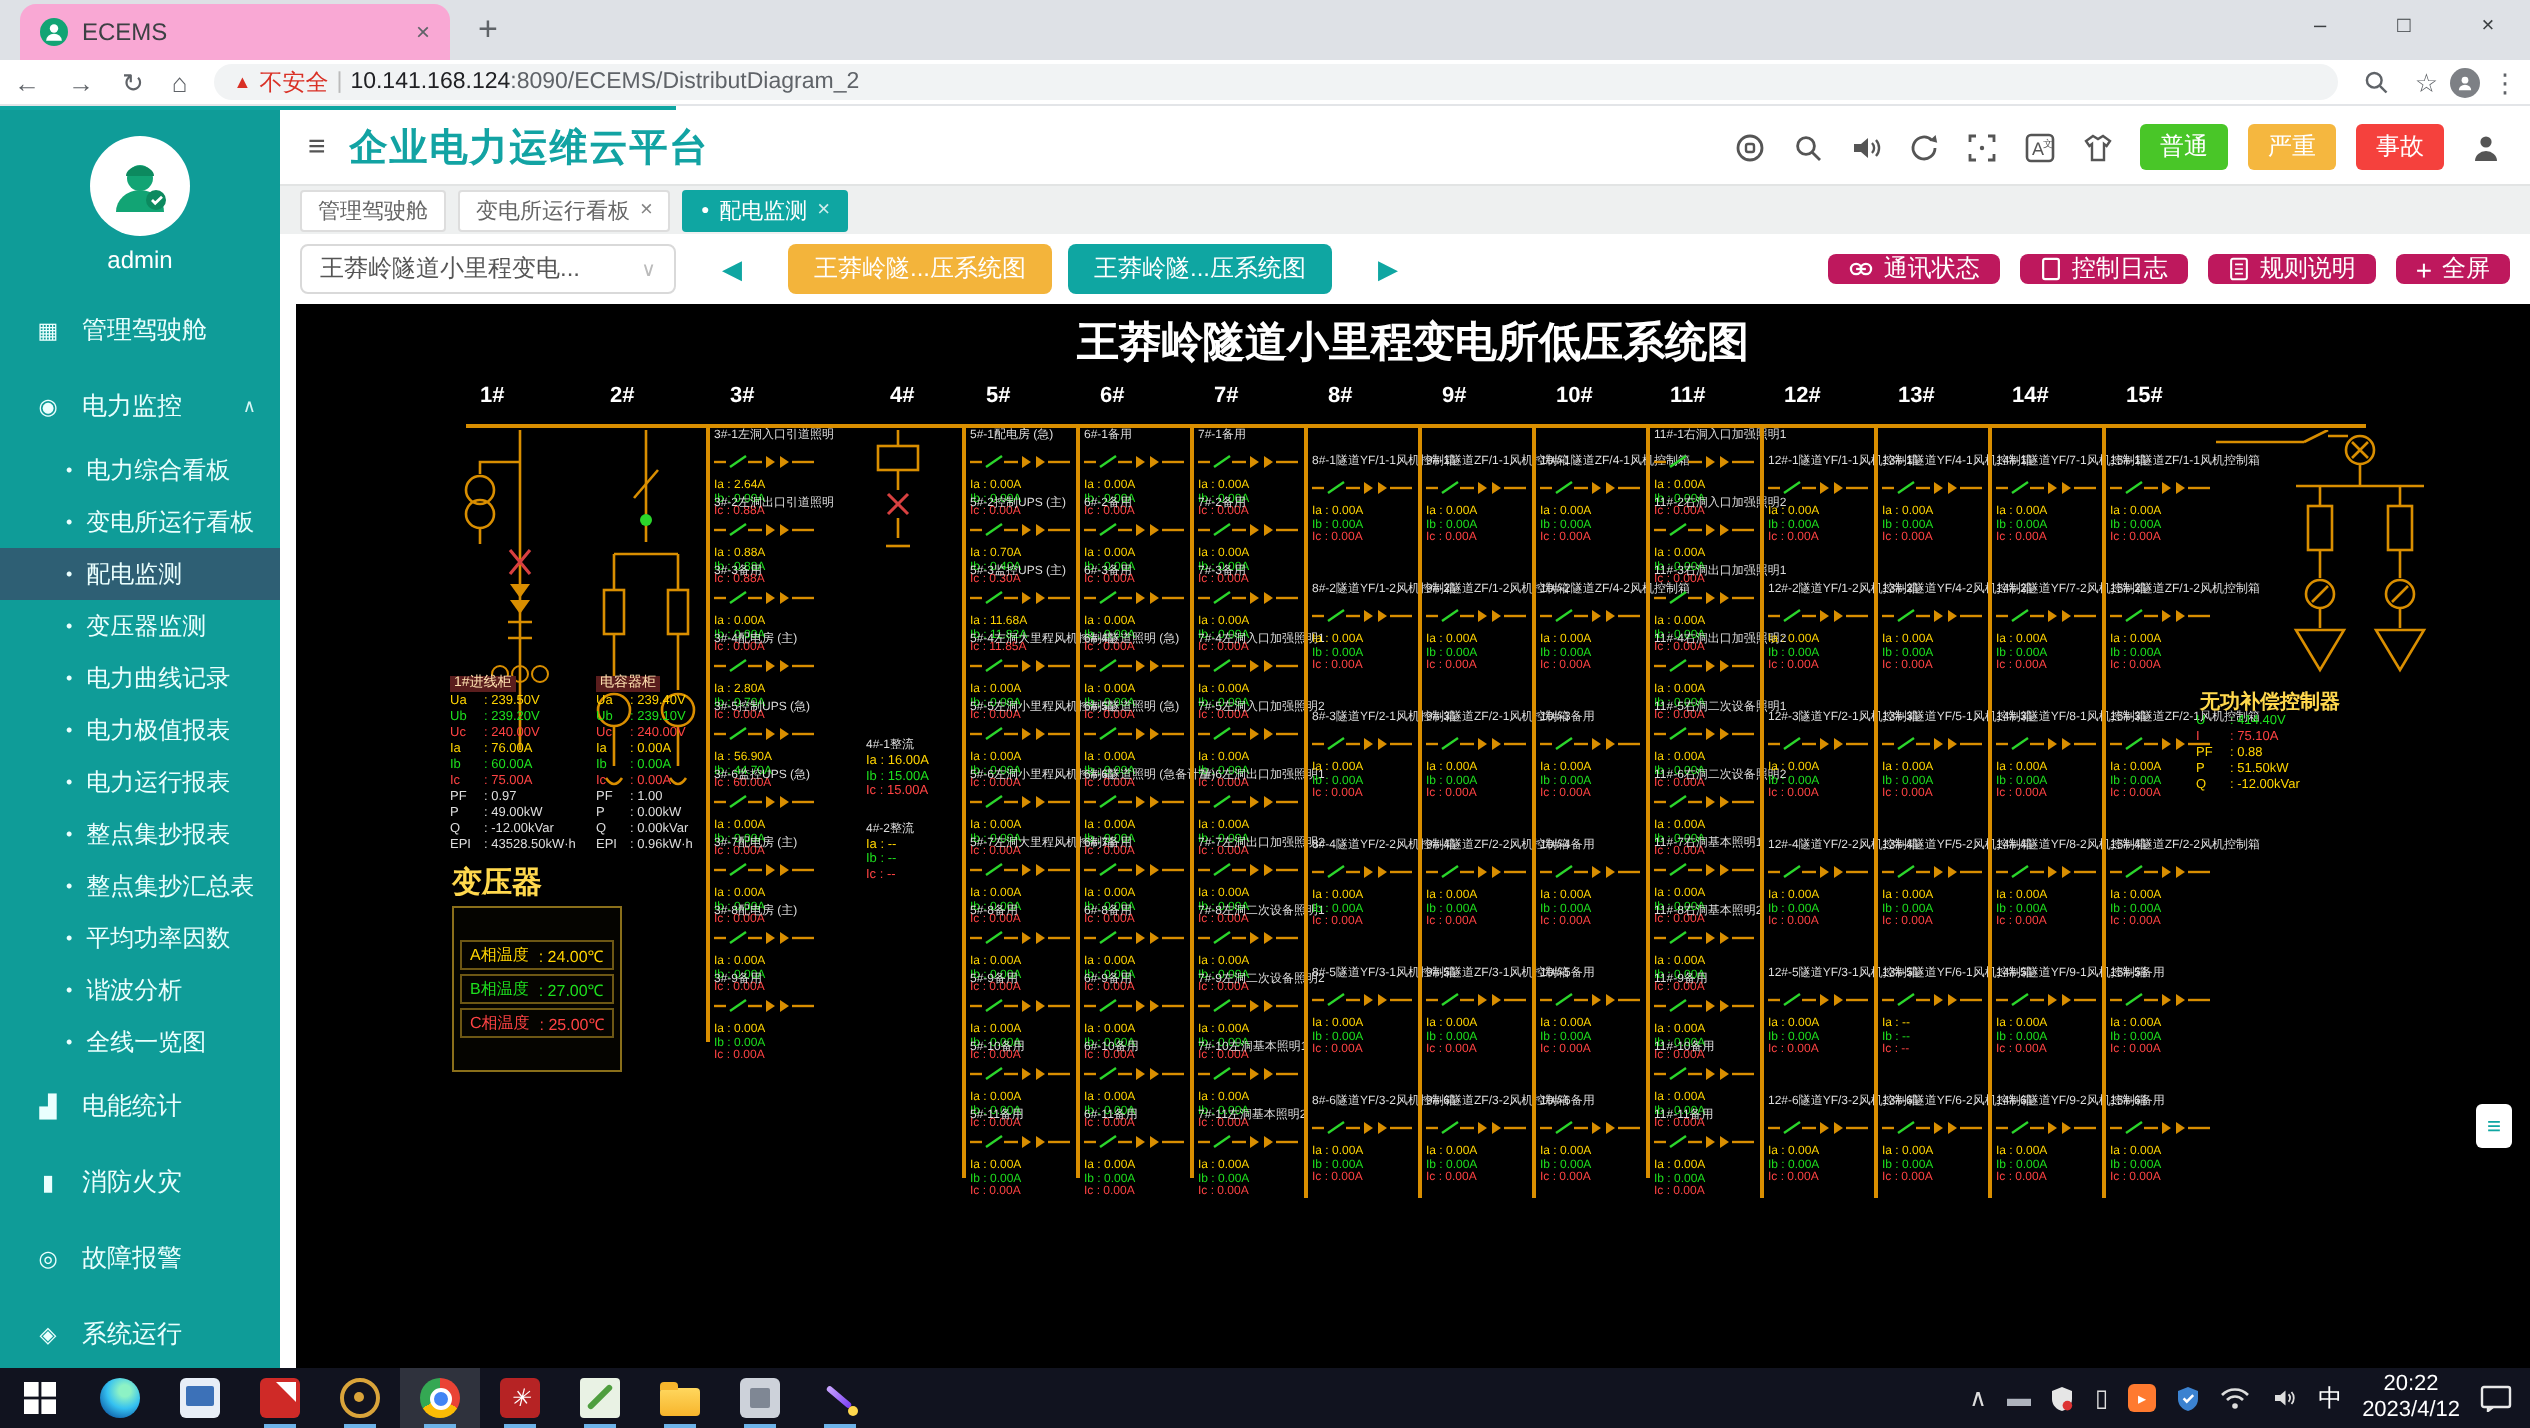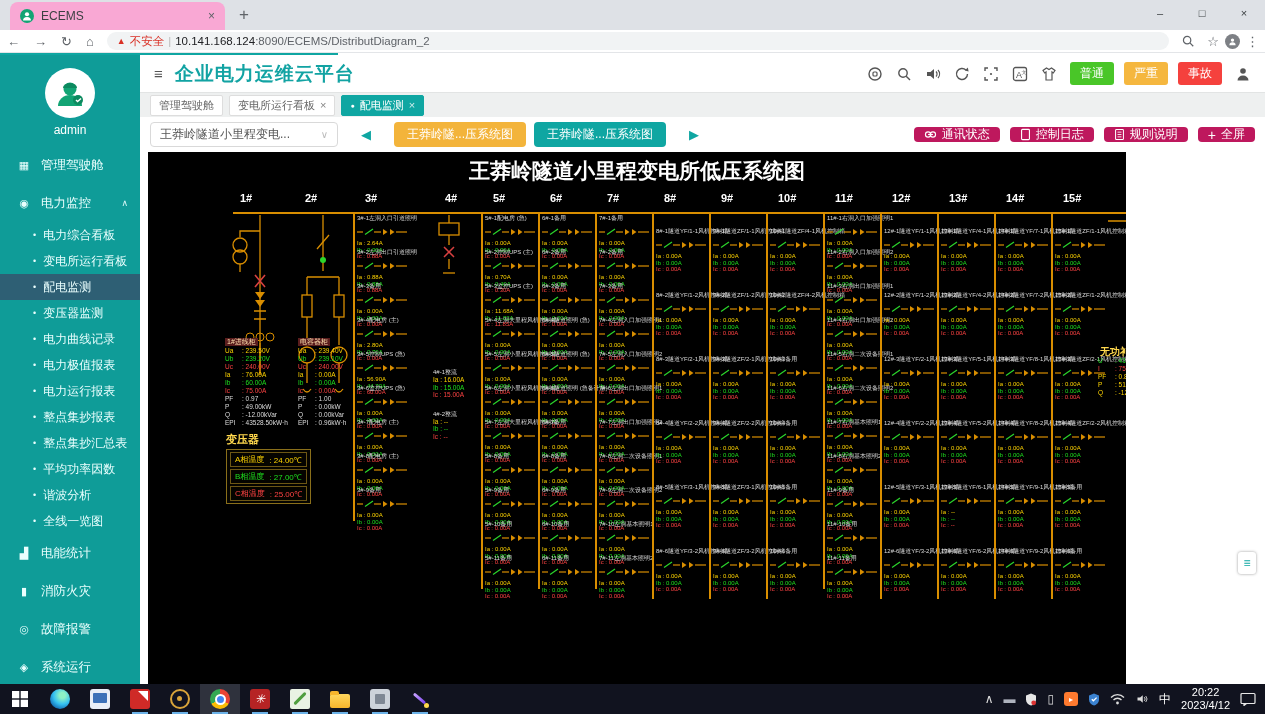--- a/index.html
+++ b/index.html
@@ -55,21 +55,21 @@
   .select .sch{margin-left:auto;color:#bbb;font-size:10px}
   .nav-arrow{color:#0fa6a2;font-size:13px;cursor:pointer}
   .dg-tab{height:25px;border-radius:4px;color:#fff;font-size:12px;display:flex;align-items:center;padding:0 13px;cursor:pointer}
   .dg-tab.sel{background:#f3b43b}
   .dg-tab:not(.sel){background:#0fa6a2}
   .tool-right{margin-left:auto;display:flex;gap:10px}
   .t-btn{height:15px;background:#be185d;color:#fff;border-radius:4px;font-size:12px;display:flex;align-items:center;gap:5px;padding:4px 10px;cursor:pointer}
   .abic{display:flex;align-items:center}
 
   
-  .diagram{position:absolute;left:8px;top:97px;width:978px;height:532px;background:#000;overflow:hidden}
+  .diagram{position:absolute;left:8px;top:97px;width:1117px;height:532px;background:#000;overflow:hidden}
   .d-title{position:absolute;top:5px;left:0;right:0;text-align:center;color:#fff;font-size:21px;font-weight:700;z-index:2}
   .bus{position:absolute;left:85px;top:60px;width:950px;height:2px;background:#d98e00;z-index:1}
   .cols{position:absolute;left:80px;top:40px;display:flex;z-index:2}
   .dcol{position:relative;flex:none}
   .dcol-num{height:20px;color:#fff;font-size:11px;font-weight:700;padding-left:12px}
   .dcol-body{border-left:2px solid #d98e00;padding:3px 0 0 2px;min-height:8px}
   .dcol-body.nob{border-left:none;padding-left:0}
   .feeder{height:34px;overflow:visible;cursor:pointer}
   .sparse .feeder{height:64px;padding-top:13px}
   .f-n{font-size:6px;color:#ddd;white-space:nowrap;line-height:7px}
@@ -77,22 +77,22 @@
   .c-y{color:#ffd400}.c-g{color:#1ee01e}.c-r{color:#ff4343}.c-w{color:#ddd}
   .rfeeder{margin-top:12px}
   svg + .rfeeder{margin-top:84px}
   .rfeeder .f-v{font-size:6.5px;line-height:7.5px}
   .panel{position:absolute;z-index:5;font-size:6.5px;line-height:8px;white-space:nowrap}
   .ptitle{font-size:7px;color:#ffe1b0;background:#5a1d1d;padding:0 2px;margin-bottom:1px;display:inline-block}
   .ptitle.gold{background:none;color:#ffd84d;font-size:10px;font-weight:700}
   .p-row{display:flex;gap:2px}
   .pl{width:15px}
   .temps{position:absolute;left:78px;top:280px;z-index:5}
-  .temps .ttl{color:#ffd84d;font-size:11px;font-weight:700;margin-bottom:2px}
-  .temps .box{border:1px solid #8a6f1a;padding:2px 3px;display:flex;flex-direction:column;gap:2px;background:#050400}
+  .temps .ttl{color:#ffd84d;font-size:15px;font-weight:700;margin-bottom:2px}
+  .temps .box{border:1px solid #8a6f1a;padding:16px 3px;display:flex;flex-direction:column;gap:2px;background:#050400}
   .t-row{display:flex;gap:5px;font-size:8px;border:1px solid #6d5714;padding:1px 4px}
 
   .float-btn{position:absolute;left:1238px;top:552px;width:18px;height:22px;background:#fff;border-radius:3px;color:#0fa6a2;display:flex;align-items:center;justify-content:center;font-size:12px;z-index:9;box-shadow:0 0 3px rgba(0,0,0,.4);cursor:pointer}
 
   
   .taskbar{position:absolute;left:0;top:684px;width:1265px;height:30px;background:#11131f;display:flex;align-items:center;z-index:10}
   .tb-app{width:40px;height:30px;display:flex;align-items:center;justify-content:center;position:relative;cursor:pointer}
   .tb-app.running::after{content:"";position:absolute;bottom:0;left:12px;width:16px;height:2px;background:#6cb2e8}
   .tb-app.active{background:#2f323d}
   .ic{width:20px;height:20px;display:block;position:relative}

